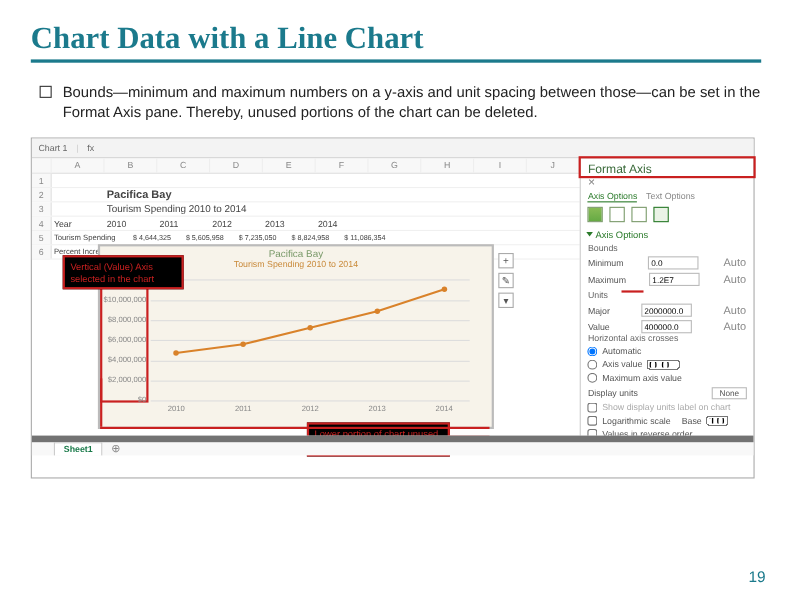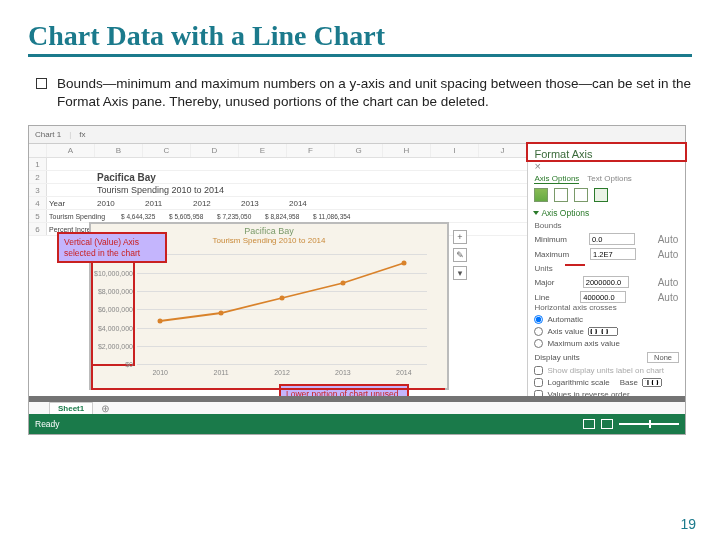--- a/index.html
+++ b/index.html
@@ -26,21 +26,21 @@
   .chartbox .ct { text-align: center; color: #7a9a6a; font-size: 9px; padding-top: 2px; }
   .chartbox .cst { text-align: center; color: #c98a3a; font-size: 8px; }
   .plot { position: absolute; left: 46px; top: 30px; width: 290px; height: 110px; }
   .plot .grid { position: absolute; left: 0; right: 0; height: 0; border-top: 1px solid #ddd; }
   .plot .yl { position: absolute; left: -46px; width: 42px; text-align: right; font-size: 7px; color: #888; transform: translateY(-50%); }
   .plot .xl { position: absolute; bottom: -12px; font-size: 7px; color: #888; transform: translateX(-50%); }
   .plot svg { position: absolute; inset: 0; }
   .yaxis-sel { position: absolute; left: 0; top: 28px; width: 44px; height: 114px; border: 2px solid #c92020; }
   .chart-side-icons { position: absolute; right: -20px; top: 6px; display: flex; flex-direction: column; gap: 4px; }
   .chart-side-icons div { width: 14px; height: 14px; border: 1px solid #aaa; background: #fff; text-align: center; line-height: 12px; font-size: 9px; color: #555; }
-  .callout { position: absolute; background: #c4b5fd; border: 2px solid #c92020; color: #c92020; font-size: 8.5px; padding: 3px 5px; line-height: 1.2; }
+  .callout { position: absolute; background: #000000; border: 2px solid #c92020; color: #c92020; font-size: 8.5px; padding: 3px 5px; line-height: 1.2; }
   .callout-line { position: absolute; background: #c92020; }
   .pane { width: 158px; border-left: 1px solid #ccc; padding: 4px 6px; position: relative; }
   .pane-sel { position: absolute; left: -2px; top: -2px; right: -2px; height: 20px; border: 2px solid #c92020; }
   .pane-title { font-size: 11px; color: #3a6a3a; display: flex; justify-content: space-between; flex-direction: column; }
   .pane-tabs { display: flex; gap: 8px; font-size: 8px; color: #888; margin-top: 2px; }
   .pane-tabs .act { color: #2a7a2a; border-bottom: 1px solid #2a7a2a; }
   .pane-icons { display: flex; gap: 6px; margin-top: 4px; }
   .pane-icons div { width: 14px; height: 14px; border: 1px solid #7a9a6a; }
   .sect { margin-top: 6px; }
   .sect-h { color: #2a7a2a; font-size: 8.5px; display: flex; align-items: center; gap: 3px; }
@@ -210,21 +210,21 @@
               <input value="1.2E7" style="">
               <span class="auto">Auto</span>
             </div>
           <div style="font-size:8px;color:#666;margin-top:4px">Units</div>
           <div class="field">
               <span>Major</span>
               <input value="2000000.0" style="">
               <span class="auto">Auto</span>
             </div>
           <div class="field">
-              <span>Line</span>
+              <span>Value</span>
               <input value="400000.0" style="">
               <span class="auto">Auto</span>
             </div>
           <div style="font-size:8px;color:#666;margin-top:0">Horizontal axis crosses</div>
           <div class="radio-row">
               <input type="radio" checked="" style="">
               <span>Automatic</span>
             </div>
           <div class="radio-row">
               <input type="radio" style="">
@@ -260,25 +260,15 @@
         </div>
       </div>
     </div>
 
     <div class="callout-line" style="left:536px;top:138px;width:20px;height:2px"></div>
 
     <div class="sheet-tabs">
       <span class="tab">Sheet1</span>
       <span class="plus">⊕</span>
     </div>
-    <div class="statusbar">
-      <span>Ready</span>
-      <span style="display:flex;gap:6px;align-items:center">
-        <span style="width:12px;height:10px;border:1px solid #fff"></span>
-        <span style="width:12px;height:10px;border:1px solid #fff"></span>
-        <span style="width:60px;height:2px;background:#fff;position:relative">
-            <span style="position:absolute;left:30px;top:-3px;width:2px;height:8px;background:#fff"></span>
-          </span>
-      </span>
-    </div>
   </div>
 </div>
 <div class="pagenum">19</div>
 
 </body></html>

